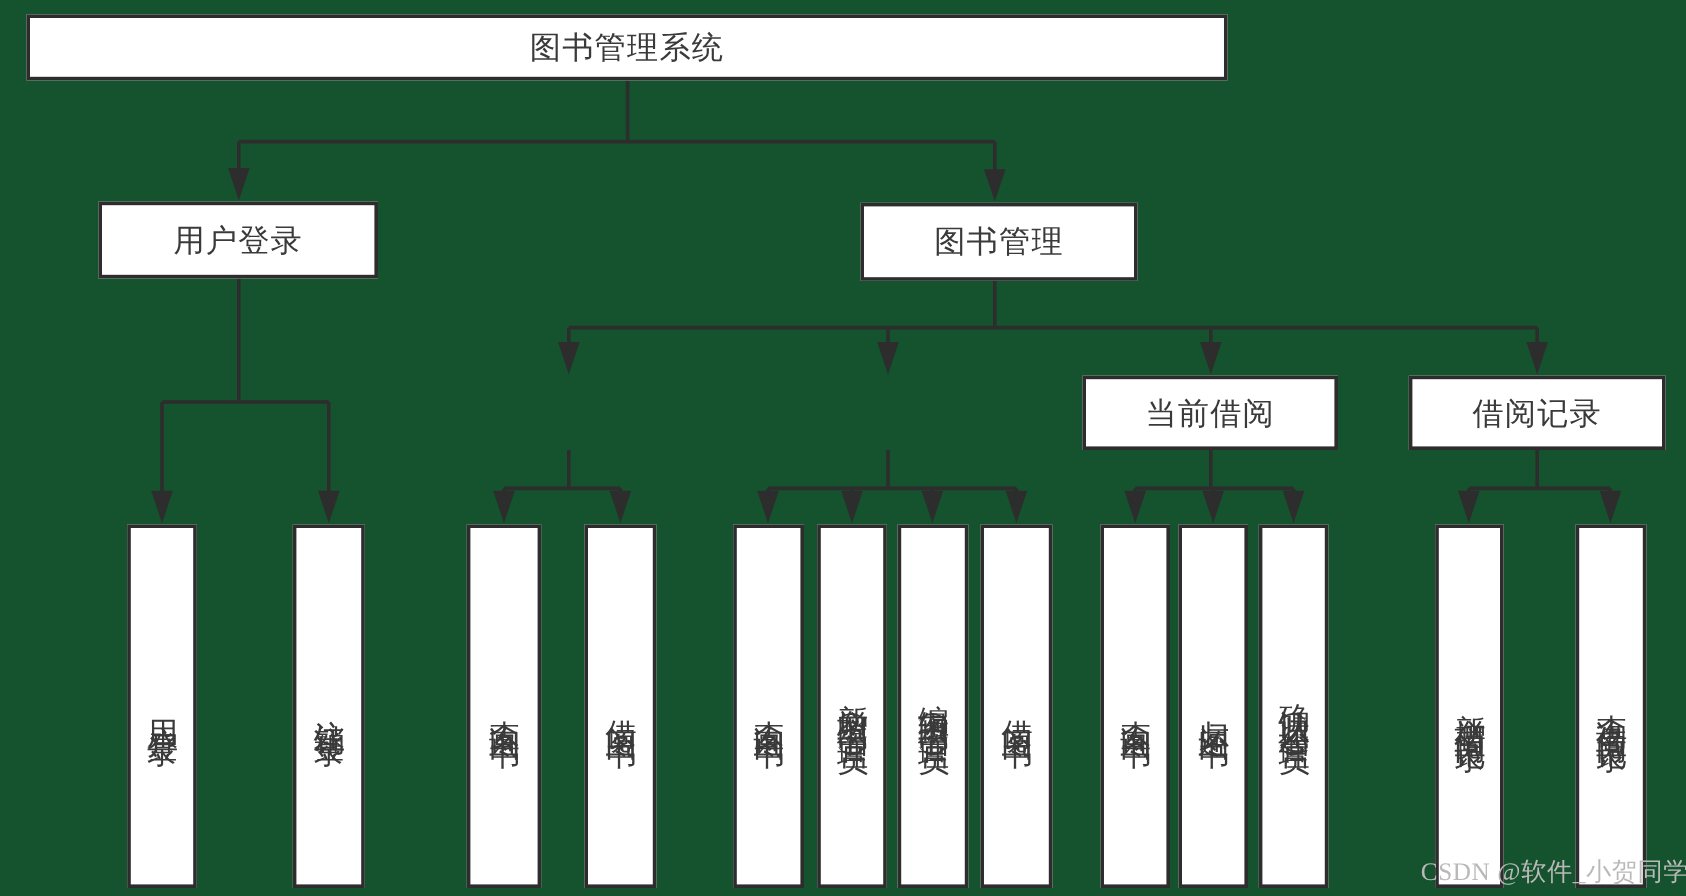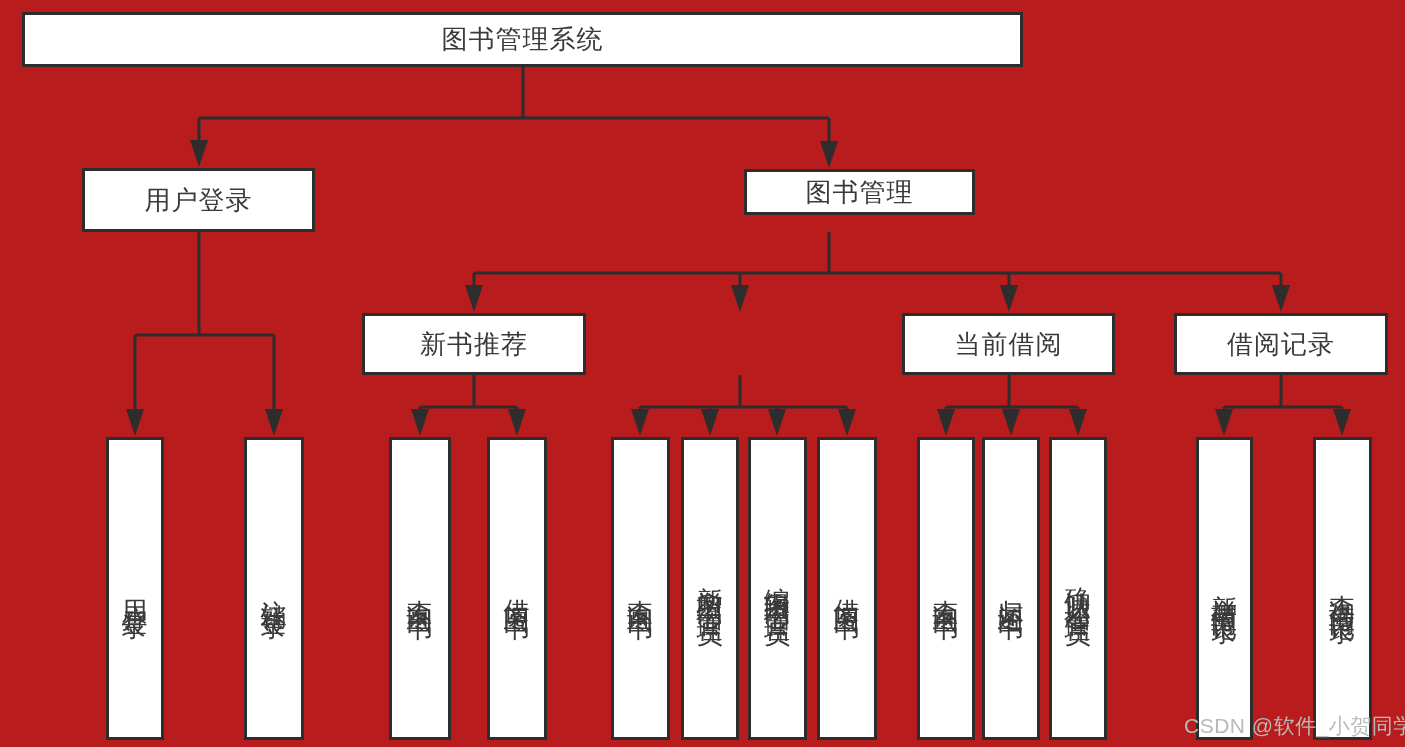--- a/index.html
+++ b/index.html
@@ -1,20 +1,20 @@
 <!DOCTYPE html>
 <html><head>
 <meta charset="utf-8">
 <style>
   html,body{margin:0;padding:0;background:#ffffff;}
   .stage{
     position:relative;
     width:1405px;height:747px;
-    background:#b91c1c;
-    font-family:Liberation Sans, sans-serif;
+    background:#14532d;
+    font-family:Liberation Serif, serif;
     overflow:hidden;
   }
   .node{
     position:absolute;
     box-sizing:border-box;
     border:3px solid #2d2d2d;
     background:#ffffff;
     display:flex;
     align-items:center;
     justify-content:center;
@@ -99,27 +99,24 @@
     </g>
   </svg>
 
   <div class="node h-node" style="left:22px;top:12px;width:1001px;height:55px">
     <span>图书管理系统</span>
   </div>
 
   <div class="node h-node" style="left:82px;top:168px;width:233px;height:64px">
     <span>用户登录</span>
   </div>
-  <div class="node h-node" style="left:744px;top:169px;width:231px;height:46px">
+  <div class="node h-node" style="left:717px;top:169px;width:231px;height:65px">
     <span>图书管理</span>
   </div>
 
-  <div class="node h-node" style="left:362px;top:313px;width:224px;height:62px">
-    <span>新书推荐</span>
-  </div>
   <div class="node h-node" style="left:902px;top:313px;width:213px;height:62px">
     <span>当前借阅</span>
   </div>
   <div class="node h-node" style="left:1174px;top:313px;width:214px;height:62px">
     <span>借阅记录</span>
   </div>
 
   <div class="node v-node" style="left:106px;top:437px;width:58px;height:303px">
     <span>用户登录</span>
   </div>

